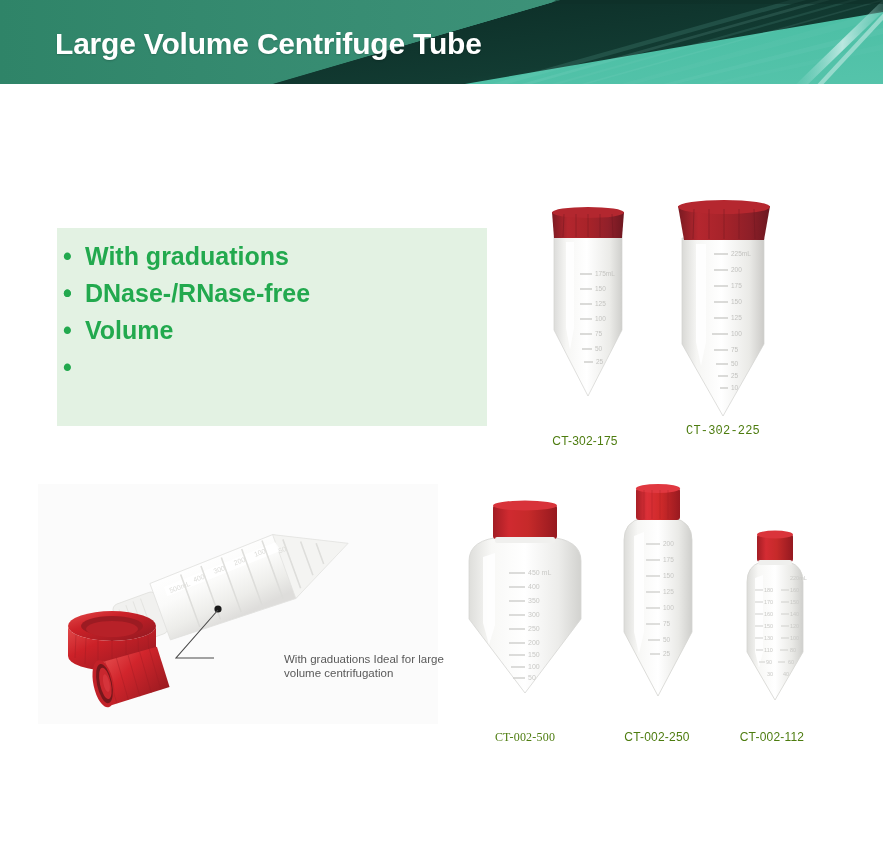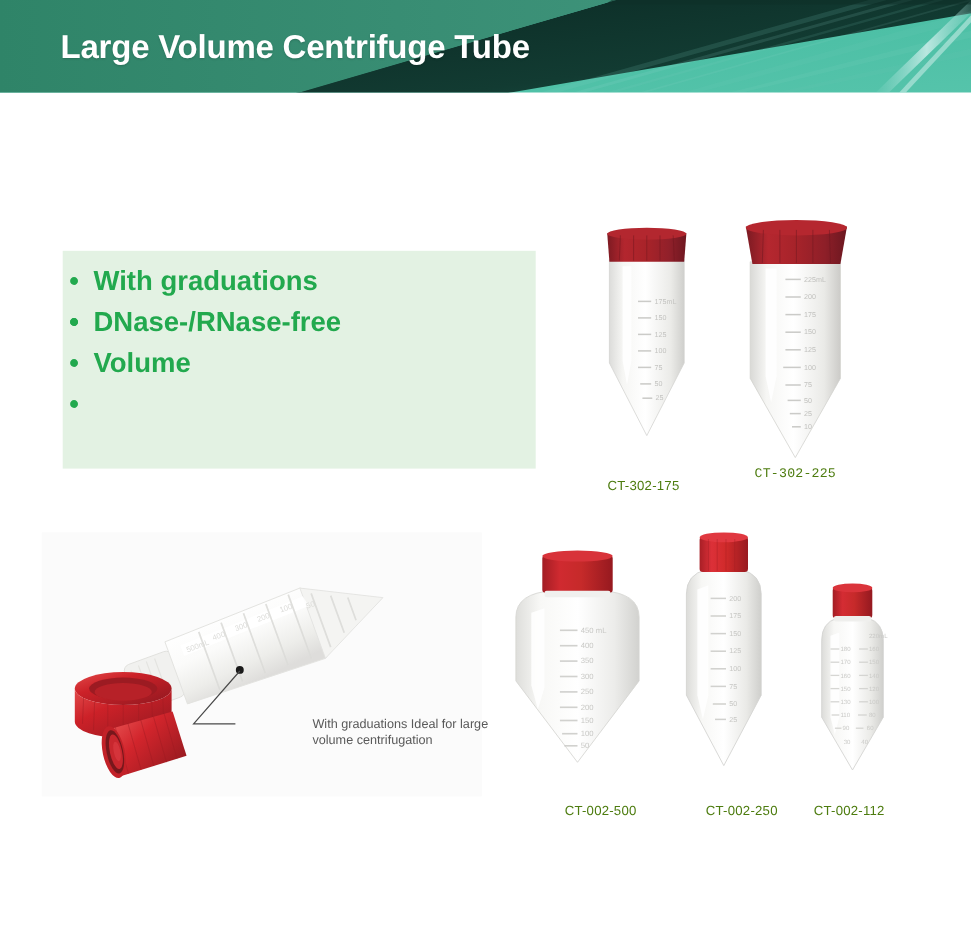--- a/index.html
+++ b/index.html
@@ -430,21 +430,21 @@
       <text x="73" y="108">350</text>
         <text x="73" y="122">300</text>
       <text x="73" y="136">250</text>
         <text x="73" y="150">200</text>
       <text x="73" y="162">150</text>
         <text x="73" y="174">100</text>
       <text x="73" y="185">50</text>
     </g>
   </svg>
 </div>
-<div class="prod-label" style="left:496px; top:730px; width:100px;">CT-002-500</div>
+<div class="prod-label" style="left:475px; top:730px; width:100px;font-family:Liberation Serif, serif;">CT-002-500</div>
 
 <div class="fig" style="left:608px; top:482px;">
   <svg width="100" height="235" viewBox="0 0 100 235">
     <defs>
       <linearGradient id="b250" x1="0" y1="0" x2="1" y2="0">
         <stop offset="0%" stop-color="#dcdcd9"></stop>
         <stop offset="20%" stop-color="#f7f7f5"></stop>
         <stop offset="50%" stop-color="#ffffff"></stop>
         <stop offset="80%" stop-color="#eaeae7"></stop>
         <stop offset="100%" stop-color="#cfcfcc"></stop>
@@ -481,21 +481,21 @@
         <text x="55" y="80">175</text>
       <text x="55" y="96">150</text>
         <text x="55" y="112">125</text>
       <text x="55" y="128">100</text>
         <text x="55" y="144">75</text>
       <text x="55" y="160">50</text>
         <text x="55" y="174">25</text>
     </g>
   </svg>
 </div>
-<div class="prod-label" style="left:607px; top:730px; width:100px;text-align:right;">CT-002-250</div>
+<div class="prod-label" style="left:607px; top:730px; width:100px;">CT-002-250</div>
 
 <div class="fig" style="left:733px; top:528px;">
   <svg width="84" height="190" viewBox="0 0 84 190">
     <defs>
       <linearGradient id="b225" x1="0" y1="0" x2="1" y2="0">
         <stop offset="0%" stop-color="#dcdcd9"></stop>
         <stop offset="20%" stop-color="#f7f7f5"></stop>
         <stop offset="50%" stop-color="#ffffff"></stop>
         <stop offset="80%" stop-color="#eaeae7"></stop>
         <stop offset="100%" stop-color="#cfcfcc"></stop>

